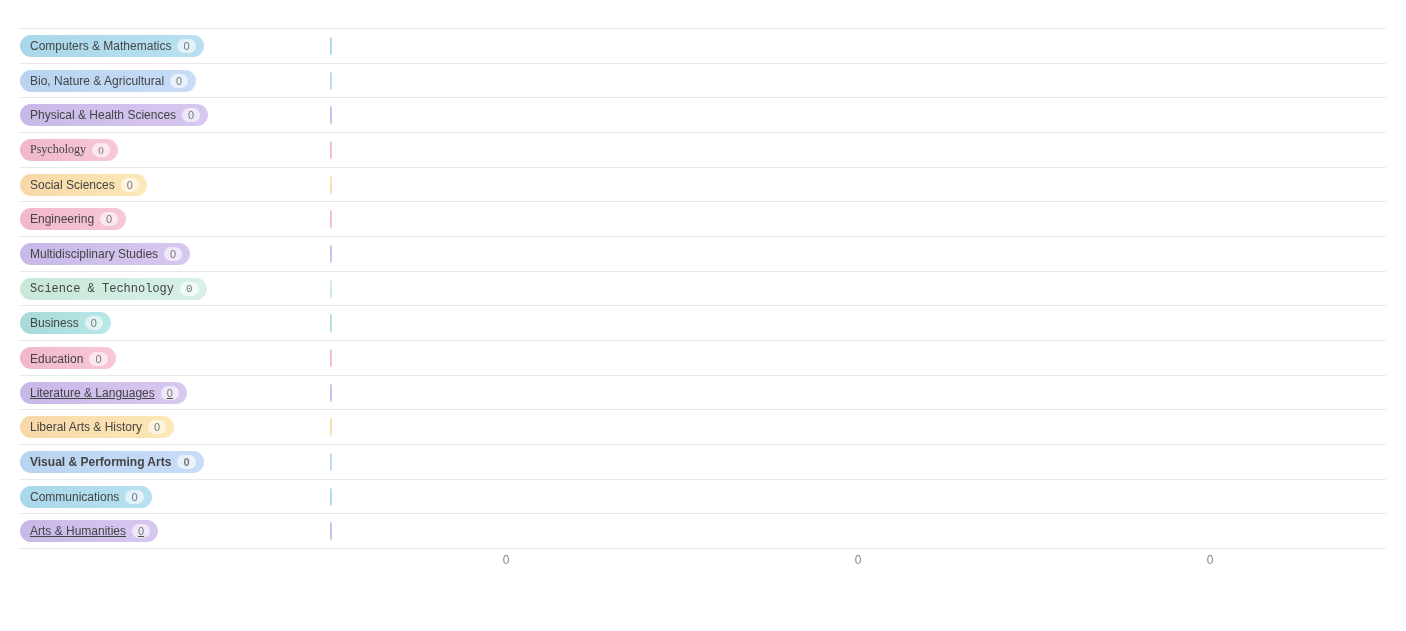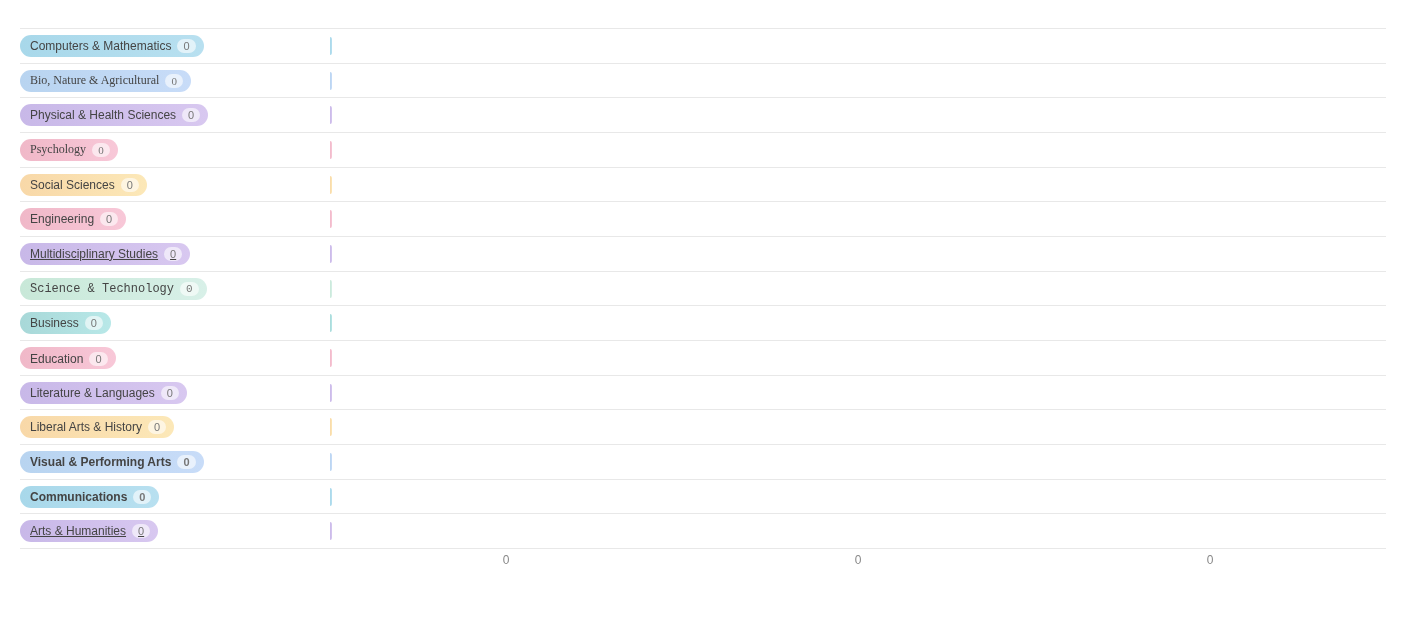--- a/index.html
+++ b/index.html
@@ -102,33 +102,33 @@
 
     .x-label {
       font-size: 12px;
       color: #888;
       flex: 1;
       text-align: center;
     }
 
     
     .color-0 { background: linear-gradient(90deg, #a8d8ea, #b8e0f0); }  
-    .color-1 { background: linear-gradient(90deg, #b8d4f0, #c8dcf8); font-family: Liberation Serif, serif; }  
+    .color-1 { background: linear-gradient(90deg, #b8d4f0, #c8dcf8); }  
     .color-2 { background: linear-gradient(90deg, #c8b8e8, #d8c8f0); }  
     .color-3 { background: linear-gradient(90deg, #f0b8c8, #f8c8d8); font-family: Liberation Serif, serif; }  
     .color-4 { background: linear-gradient(90deg, #f8d8a8, #fce8b8); }  
     .color-5 { background: linear-gradient(90deg, #f0b8c8, #f8c8d8); }  
-    .color-6 { background: linear-gradient(90deg, #c8b8e8, #d8c8f0); text-decoration: underline; }  
+    .color-6 { background: linear-gradient(90deg, #c8b8e8, #d8c8f0); }  
     .color-7 { background: linear-gradient(90deg, #c8e8d8, #d8f0e8); font-family: Liberation Mono, monospace; }  
     .color-8 { background: linear-gradient(90deg, #a8d8d8, #b8e8e8); }  
     .color-9 { background: linear-gradient(90deg, #f0b8c8, #f8c8d8); align-items: flex-end; }  
-    .color-10 { background: linear-gradient(90deg, #c8b8e8, #d8c8f0); } 
+    .color-10 { background: linear-gradient(90deg, #c8b8e8, #d8c8f0); text-decoration: underline; } 
     .color-11 { background: linear-gradient(90deg, #f8d8a8, #fce8b8); } 
     .color-12 { background: linear-gradient(90deg, #b8d4f0, #c8dcf8); font-weight: bold; } 
-    .color-13 { background: linear-gradient(90deg, #a8d8ea, #b8e0f0); font-weight: bold; } 
+    .color-13 { background: linear-gradient(90deg, #a8d8ea, #b8e0f0); } 
     .color-14 { background: linear-gradient(90deg, #c8b8e8, #d8c8f0); text-decoration: underline; } 
 
     .bar-fill {
       height: 18px;
       border-radius: 0 9px 9px 0;
       min-width: 2px;
     }
   </style>
 </head>
 <body>

